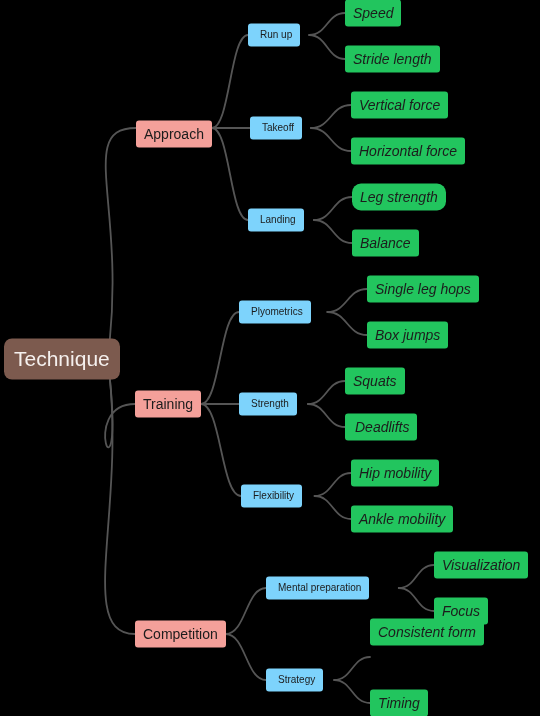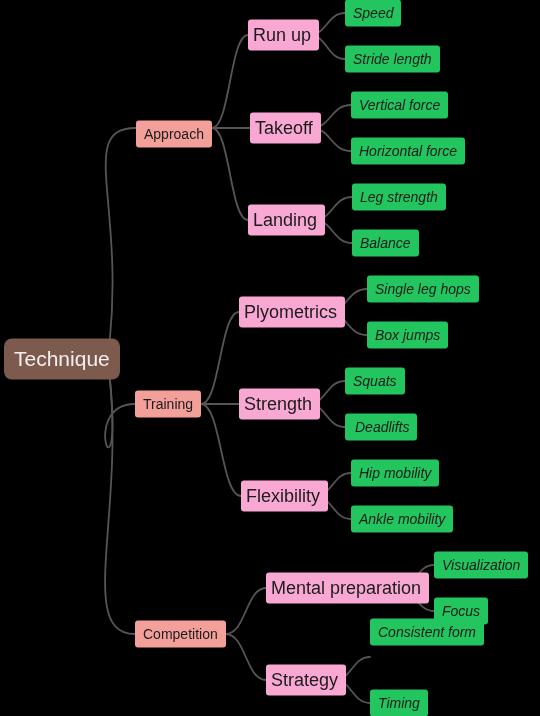--- a/index.html
+++ b/index.html
@@ -41,24 +41,24 @@
     padding: 9px 10px 11px 10px;
     border-radius: 8px;
   }
   .node-l1 {
     background: #f4a09a;
     color: #1c1c1c;
     font-size: 14px;
     padding: 6px 8px 7px 8px;
   }
   .node-l2 {
-    background: #f9a8d4;
+    background: #7dd3fc;
     color: #1c1c1c;
-    font-size: 18px;
-    padding: 6px 8px 7px 5px;
+    font-size: 10px;
+    padding: 6px 8px 7px 12px;
   }
   .node-l3 {
     background: #22c55e;
     color: #1c1c1c;
     font-size: 14px;
     padding: 6px 8px 7px 8px;
     font-style: italic;
   }
 </style>
 </head>
@@ -114,21 +114,21 @@
     </div>
     <div class="node node-l3" style="left: 351px; top: 105px;">
       <span>Vertical force</span>
     </div>
     <div class="node node-l3" style="left: 351px; top: 151px;">
       <span>Horizontal force</span>
     </div>
     <div class="node node-l2" style="left: 248px; top: 220px;">
       <span>Landing</span>
     </div>
-    <div class="node node-l3" style="left: 352px; top: 197px;">
+    <div class="node node-l3" style="left: 352px; top: 197px; border-radius: 9px;">
       <span>Leg strength</span>
     </div>
     <div class="node node-l3" style="left: 352px; top: 243px;">
       <span>Balance</span>
     </div>
     <div class="node node-l1" style="left: 135px; top: 404px;">
       <span>Training</span>
     </div>
     <div class="node node-l2" style="left: 239px; top: 312px;">
       <span>Plyometrics</span>

